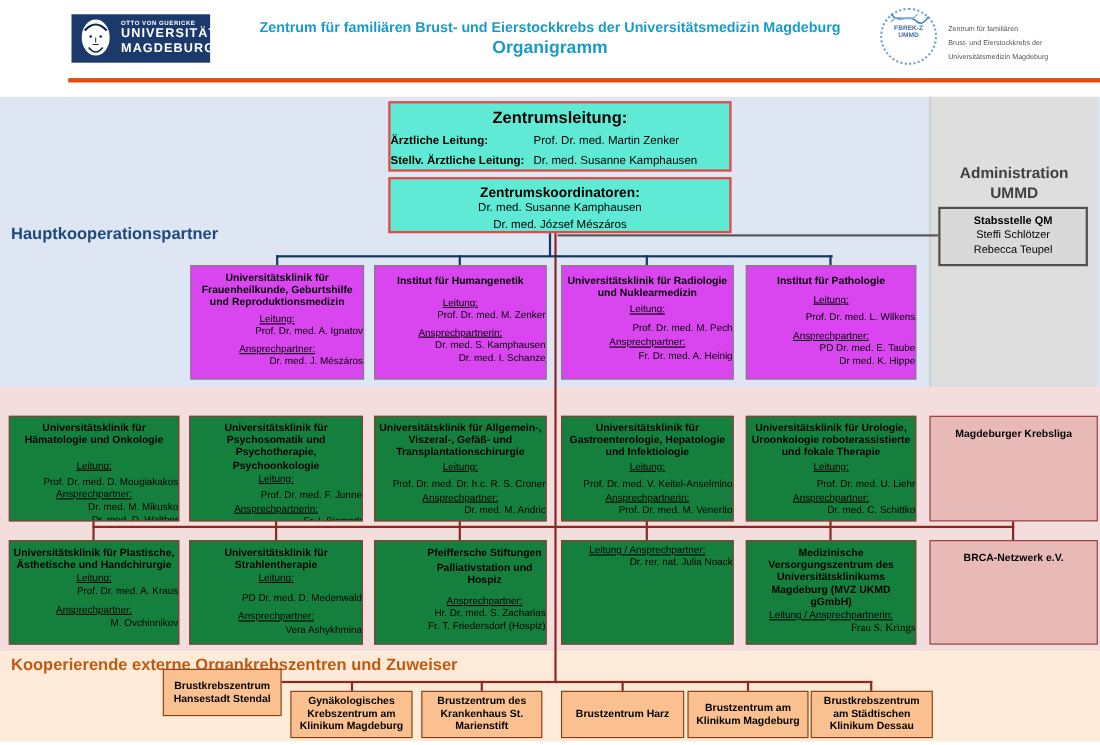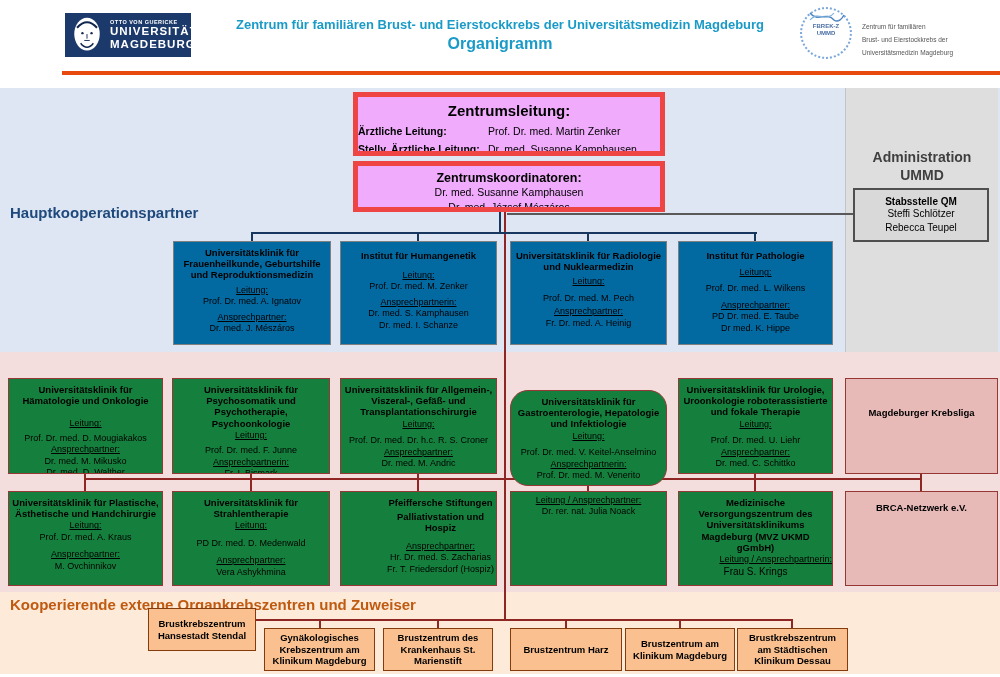--- a/index.html
+++ b/index.html
@@ -28,38 +28,38 @@
   .h-blue{color:#1f497d;}
   .h-red{color:#943634;}
   .h-orange{color:#c05a10;}
   
   .ln{position:absolute;}
   .c-blue{background:#17375e;}
   .c-red{background:#8e2724;}
   .c-gray{background:#595959;}
   
   .box{position:absolute;box-sizing:border-box;text-align:center;overflow:hidden;}
-  .lead{background:#f0abfc;border:5px solid #ef4444;}
-  .blue{background:#0369a1;border:1.5px solid #7f7f7f;}
+  .lead{background:#5eead4;border:2px solid #ef4444;}
+  .blue{background:#d946ef;border:1.5px solid #7f7f7f;}
   .pink{background:#15803d;border:1.5px solid #953735;}
   .pinklight{background:#e7bab8;border:1px solid #953735;}
   .ext{background:#fac08f;border:1.5px solid #843c0c;display:flex;align-items:center;justify-content:center;}
   .qm{background:#d9d9d9;border:2px solid #4f4f4f;}
   .lead-title{font-size:15px;font-weight:bold;margin-top:5px;}
   .lead-row{display:flex;font-size:10.5px;margin-top:6px;padding-left:0;text-align:left;}
   .ll{font-weight:bold;flex:0 0 130px;}
   .coord-title{font-size:12.5px;font-weight:bold;margin-top:5px;}
   .coord-name{font-size:10.5px;line-height:1.3;margin-top:1px;}
   .admin-title{position:absolute;top:60px;left:0;right:0;margin:auto;width:112px;font-size:14px;font-weight:bold;color:#3f3f3f;text-align:center;line-height:1.3;}
   .qm-title{font-size:10px;font-weight:bold;margin-top:6px;}
   .qm-name{font-size:10px;line-height:1.35;}
   .bt{font-weight:bold;font-size:9.5px;line-height:1.18;margin:5px 3px 0;}
   .bt2{font-weight:bold;font-size:9.5px;line-height:1.18;margin:3px 3px 0;}
   .gl{font-size:9px;text-decoration:underline;margin-top:4px;line-height:1.25;}
-  .pn{font-size:9px;line-height:1.3;}
+  .pn{font-size:9px;line-height:1.3;text-align:right;}
   .et{font-weight:bold;font-size:9.5px;line-height:1.25;padding:0 4px;}
 </style>
 </head>
 <body>
 
 <div class="canvas">
 
   <div class="ovgu-logo">
     <svg class="ovgu-portrait" viewBox="0 0 36 44">
       <ellipse cx="18" cy="21" rx="14" ry="18" fill="#ffffff"></ellipse>
@@ -200,36 +200,36 @@
     <div class="gl" style="margin-top:0;">Ansprechpartnerin:</div>
     <div class="pn">Fr. I. Bismark</div>
   </div>
   <div class="box pink" style="left:340px;top:378px;width:157px;height:96px;">
     <div class="bt">Universitätsklinik für Allgemein-, Viszeral-, Gefäß- und Transplantationschirurgie</div>
     <div class="gl" style="margin-top:1px;">Leitung:</div>
     <div class="pn" style="margin-top:5px;">Prof. Dr. med. Dr. h.c. R. S. Croner</div>
     <div class="gl" style="margin-top:0;">Ansprechpartner:</div>
     <div class="pn">Dr. med. M. Andric</div>
   </div>
-  <div class="box pink" style="left:510px;top:390px;width:157px;height:96px;border-radius:18px;">
+  <div class="box pink" style="left:510px;top:378px;width:157px;height:96px;">
     <div class="bt">Universitätsklinik für Gastroenterologie, Hepatologie und Infektiologie</div>
     <div class="gl" style="margin-top:1px;">Leitung:</div>
     <div class="pn" style="margin-top:5px;">Prof. Dr. med. V. Keitel-Anselmino</div>
     <div class="gl" style="margin-top:0;">Ansprechpartnerin:</div>
     <div class="pn">Prof. Dr. med. M. Venerito</div>
   </div>
   <div class="box pink" style="left:678px;top:378px;width:155px;height:96px;">
     <div class="bt">Universitätsklinik für Urologie, Uroonkologie roboterassistierte und fokale Therapie</div>
     <div class="gl" style="margin-top:1px;">Leitung:</div>
     <div class="pn" style="margin-top:5px;">Prof. Dr. med. U. Liehr</div>
     <div class="gl" style="margin-top:0;">Ansprechpartner:</div>
     <div class="pn">Dr. med. C. Schittko</div>
   </div>
   <div class="box pinklight" style="left:845px;top:378px;width:153px;height:96px;">
-    <div class="bt" style="margin-top:28px;">Magdeburger Krebsliga</div>
+    <div class="bt" style="margin-top:10px;">Magdeburger Krebsliga</div>
   </div>
 
   <div class="box pink" style="left:8px;top:491px;width:155px;height:95px;">
     <div class="bt">Universitätsklinik für Plastische, Ästhetische und Handchirurgie</div>
     <div class="gl" style="margin-top:1px;">Leitung:</div>
     <div class="pn">Prof. Dr. med. A. Kraus</div>
     <div class="gl" style="margin-top:6px;">Ansprechpartner:</div>
     <div class="pn">M. Ovchinnikov</div>
   </div>
   <div class="box pink" style="left:172px;top:491px;width:158px;height:95px;">
@@ -245,22 +245,22 @@
     <div class="gl" style="margin-top:7px;">Ansprechpartner:</div>
     <div class="pn">Hr. Dr. med. S. Zacharias</div>
     <div class="pn">Fr. T. Friedersdorf (Hospiz)</div>
   </div>
   <div class="box pink" style="left:510px;top:491px;width:157px;height:95px;">
     <div class="gl" style="margin-top:3px;">Leitung / Ansprechpartner:</div>
     <div class="pn">Dr. rer. nat. Julia Noack</div>
   </div>
   <div class="box pink" style="left:678px;top:491px;width:155px;height:95px;">
     <div class="bt">Medizinische Versorgungszentrum des Universitätsklinikums Magdeburg (MVZ UKMD gGmbH)</div>
-    <div class="gl" style="margin-top:1px;text-align:right;">Leitung / Ansprechpartnerin:</div>
-    <div class="pn" style="font-size:10px;">Frau S. Krings</div>
+    <div class="gl" style="margin-top:1px;">Leitung / Ansprechpartnerin:</div>
+    <div class="pn" style="font-size:10px;font-family:Liberation Serif, serif;">Frau S. Krings</div>
   </div>
   <div class="box pinklight" style="left:845px;top:491px;width:153px;height:95px;">
     <div class="bt" style="margin-top:10px;">BRCA-Netzwerk e.V.</div>
   </div>
 
   <div class="box ext" style="left:148px;top:608px;width:108px;height:43px;">
     <div class="et">Brustkrebszentrum Hansestadt Stendal</div>
   </div>
   <div class="box ext" style="left:264px;top:628px;width:111px;height:43px;">
     <div class="et">Gynäkologisches Krebszentrum am Klinikum Magdeburg</div>

